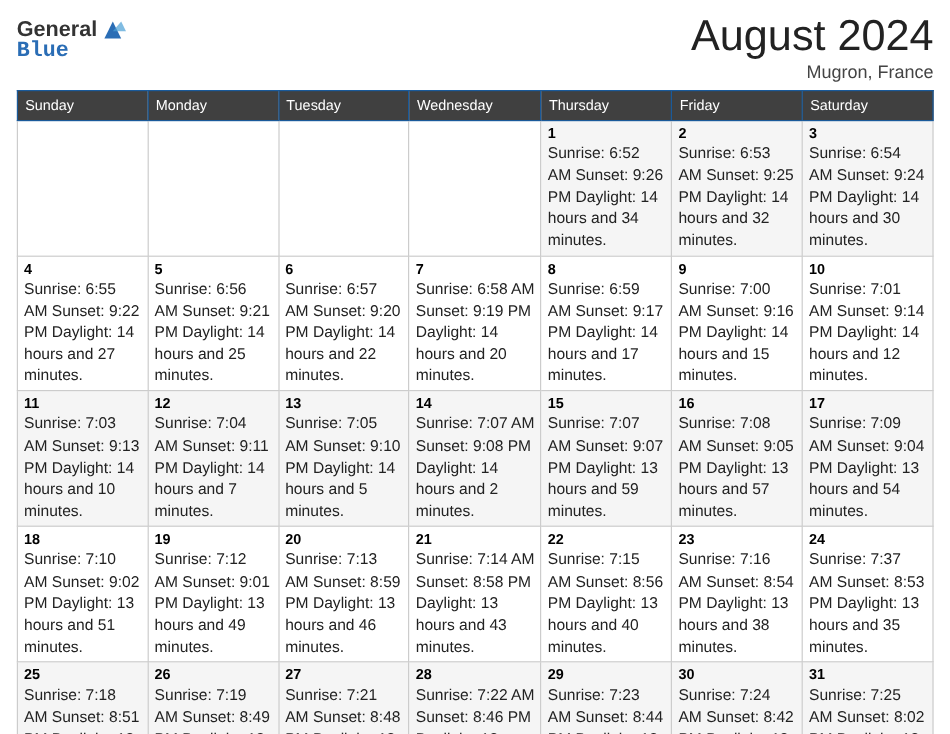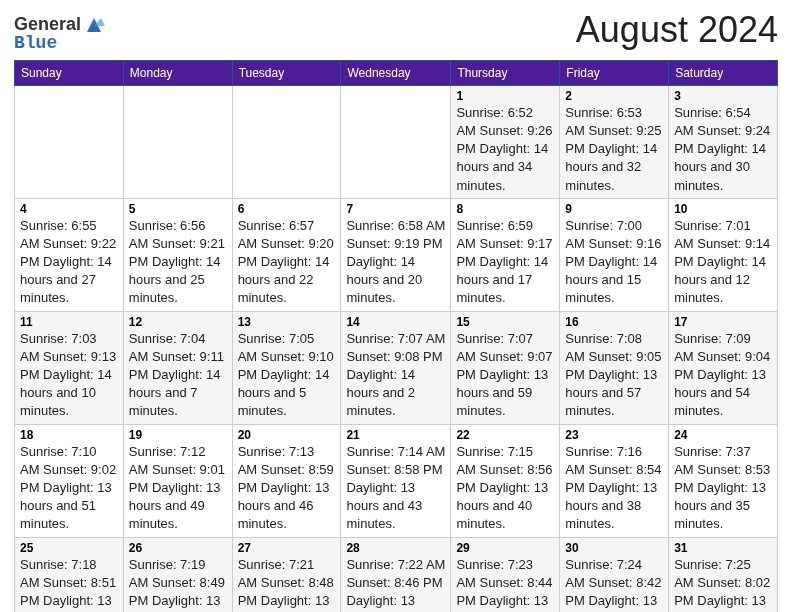--- a/index.html
+++ b/index.html
@@ -55,21 +55,21 @@
       color: #444;
       margin-top: 2px;
     }
     .calendar {
       flex: 1;
       border-collapse: collapse;
       width: 100%;
       font-size: 10.5px;
     }
     .calendar th {
-      background-color: #4c1d95;
+      background-color: #404040;
       color: #fff;
       text-align: left;
       padding: 5px 6px;
       font-weight: normal;
       font-size: 12px;
       border: 1px solid #1a5a9a;
     }
     .calendar td {
       vertical-align: top;
       border: 1px solid #ccc;
@@ -116,20 +116,21 @@
           <svg class="logo-icon" viewBox="0 0 22 22">
             <polygon points="4,18 11,4 18,18" fill="#2a6db5"></polygon>
             <polygon points="11,12 18,4 22,12" fill="#4a9fd5" opacity="0.7"></polygon>
           </svg>
         </div>
         <span class="logo-text logo-blue" style="display:block;margin-top:-2px;">Blue</span>
       </div>
     </div>
     <div class="title-block">
       <div class="month-year">August 2024</div>
+      <div class="location">Mugron, France</div>
     </div>
   </div>
 
   <table class="calendar">
     <thead>
       <tr>
       <th>Sunday</th>
           <th>Monday</th>
           <th>Tuesday</th>
           <th>Wednesday</th>

